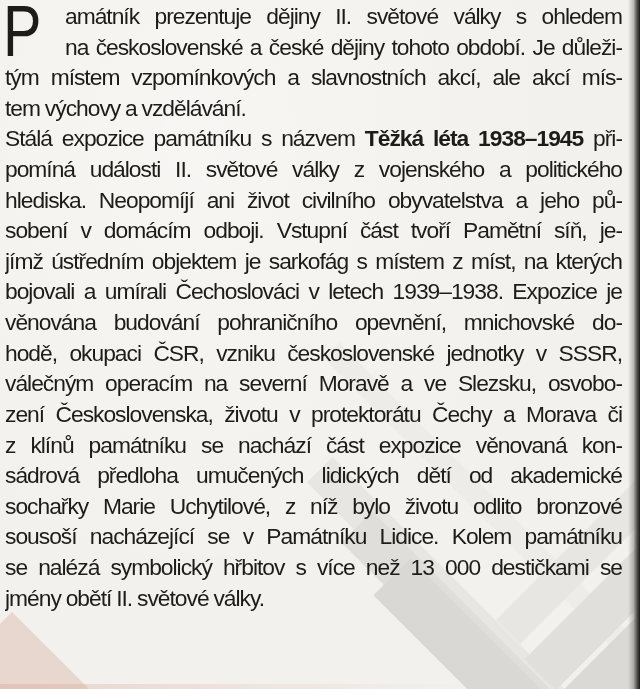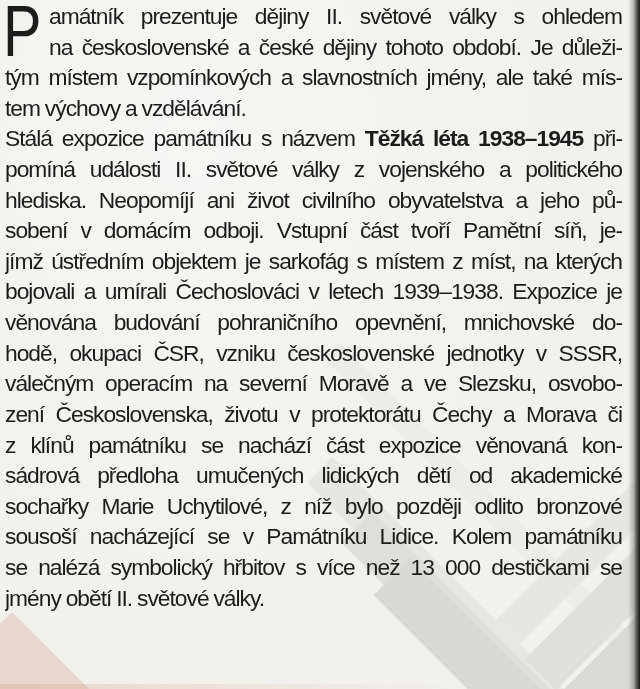--- a/index.html
+++ b/index.html
@@ -52,21 +52,21 @@
     height: 30.62px;
     line-height: 30.62px;
     font-size: 22.8px;
     letter-spacing: -1px;
     word-spacing: -0.5px;
     text-align: justify;
     text-align-last: justify;
     white-space: normal;
     overflow: hidden;
   }
-  .line.indent { margin-left: 44px; }
+  .line.indent { margin-left: 60px; }
   .line.last { text-align: center; text-align-last: left; }
   .seg.bold { font-weight: 700; }
 
   .dropcap {
     position: absolute; left: 3px; top: 3px; z-index: 2;
     font-size: 72px; line-height: 56px; height: 58px; width: 46px;
     color: #1d1c1a;
     transform: scaleX(0.80);
     transform-origin: left top;
     font-weight: 400;
@@ -85,35 +85,35 @@
     <div class="band b5"></div>
     <div class="band b6"></div>
     <div class="band b7"></div>
   </div>
 
   <div class="dropcap">P</div>
 
   <div class="textcol">
       <div class="line indent"><span class="seg">amátník prezentuje dějiny II. světové války s ohledem</span></div>
       <div class="line indent"><span class="seg">na československé a české dějiny tohoto období. Je důleži-</span></div>
-      <div class="line"><span class="seg">tým místem vzpomínkových a slavnostních jmény, ale také mís-</span></div>
+      <div class="line"><span class="seg">tým místem vzpomínkových a slavnostních akcí, ale akcí mís-</span></div>
       <div class="line last"><span class="seg">tem výchovy a vzdělávání.</span></div>
       <div class="line"><span class="seg">Stálá expozice památníku s názvem </span><span class="seg bold">Těžká léta 1938–1945</span><span class="seg"> při-</span></div>
       <div class="line"><span class="seg">pomíná události II. světové války z vojenského a politického</span></div>
       <div class="line"><span class="seg">hlediska. Neopomíjí ani život civilního obyvatelstva a jeho pů-</span></div>
       <div class="line"><span class="seg">sobení v domácím odboji. Vstupní část tvoří Pamětní síň, je-</span></div>
       <div class="line"><span class="seg">jímž ústředním objektem je sarkofág s místem z míst, na kterých</span></div>
       <div class="line"><span class="seg">bojovali a umírali Čechoslováci v letech 1939–1938. Expozice je</span></div>
       <div class="line"><span class="seg">věnována budování pohraničního opevnění, mnichovské do-</span></div>
       <div class="line"><span class="seg">hodě, okupaci ČSR, vzniku československé jednotky v SSSR,</span></div>
       <div class="line"><span class="seg">válečným operacím na severní Moravě a ve Slezsku, osvobo-</span></div>
       <div class="line"><span class="seg">zení Československa, životu v protektorátu Čechy a Morava či</span></div>
       <div class="line"><span class="seg">z klínů památníku se nachází část expozice věnovaná kon-</span></div>
       <div class="line"><span class="seg">sádrová předloha umučených lidických dětí od akademické</span></div>
-      <div class="line"><span class="seg">sochařky Marie Uchytilové, z níž bylo později odlito bronzové</span></div>
+      <div class="line"><span class="seg">sochařky Marie Uchytilové, z níž bylo životu odlito bronzové</span></div>
       <div class="line"><span class="seg">sousoší nacházející se v Památníku Lidice. Kolem památníku</span></div>
       <div class="line"><span class="seg">se nalézá symbolický hřbitov s více než 13 000 destičkami se</span></div>
       <div class="line last"><span class="seg">jmény obětí II. světové války.</span></div>
     </div>
 
   <div class="corner-pink"></div>
   <div class="edge-bottom-warm"></div>
   <div class="edge-right"></div>
 
 </div>

